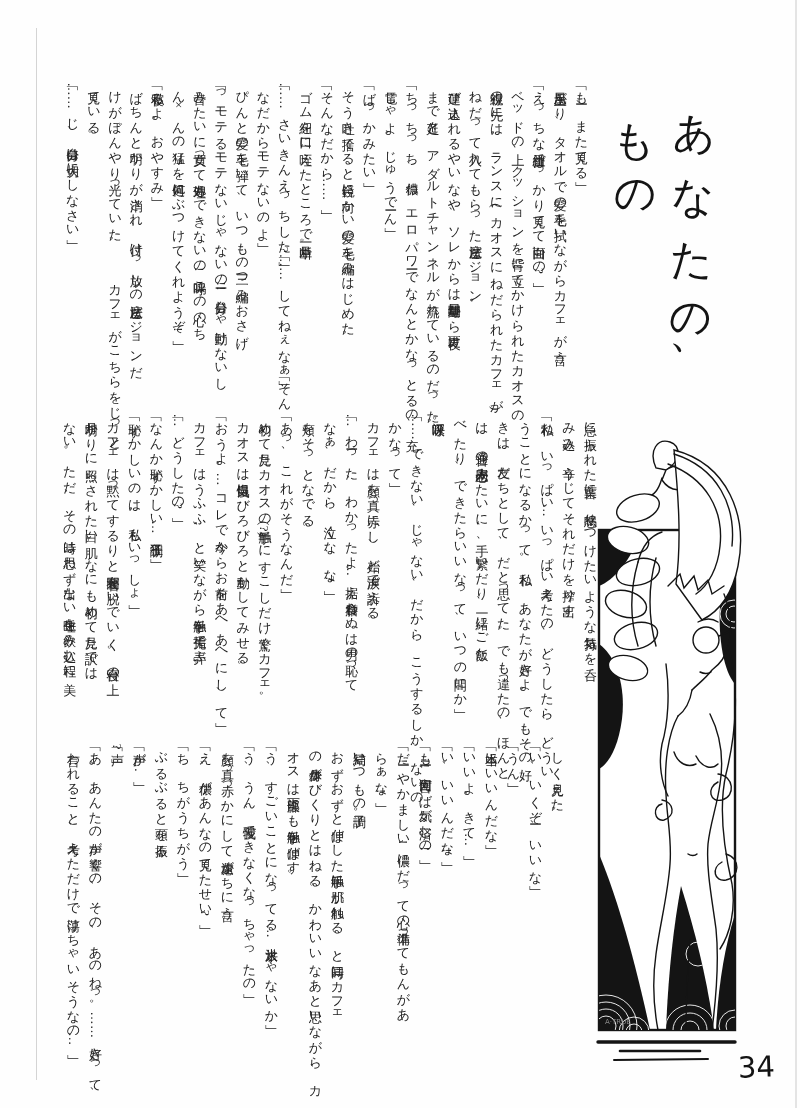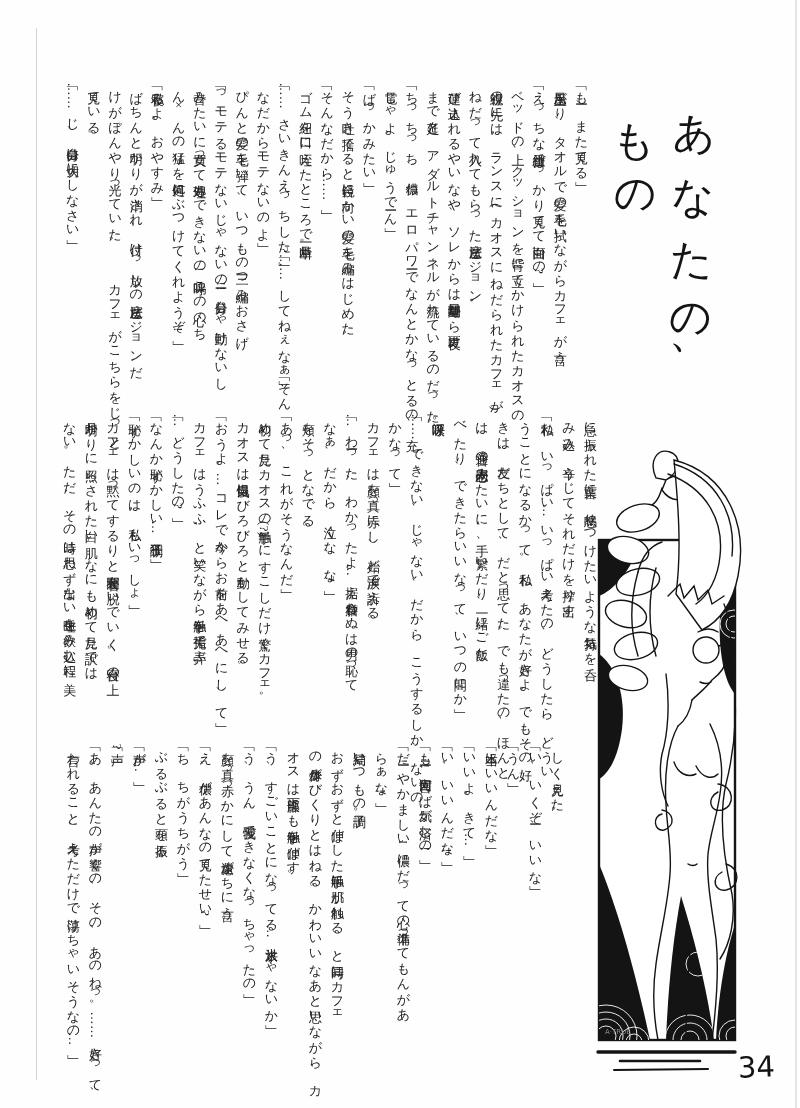--- a/index.html
+++ b/index.html
@@ -43,21 +43,21 @@
     text-orientation:mixed;
     font-size:13px;
     letter-spacing:0.4px;
     color:#222222;
     white-space:nowrap;
   }
   .tblock p{margin:0;padding:0;}
   .b1{top:82px;right:208px;height:324px;line-height:21.2px;}
   .b2{top:413px;right:199px;height:329px;line-height:21.7px;}
   .b3{top:743px;right:232px;height:334px;line-height:22px;}
-  .illo{position:absolute;left:578px;top:444px;width:200px;height:660px;}
+  .illo{position:absolute;left:578px;top:434px;width:200px;height:660px;}
   .pageno{
     position:absolute;left:738px;top:1050px;
     font-family:"DejaVu Sans",sans-serif;
     font-size:29px;color:#141414;
     transform:rotate(-2deg);
   }
 </style>
 </head>
 <body>
 

